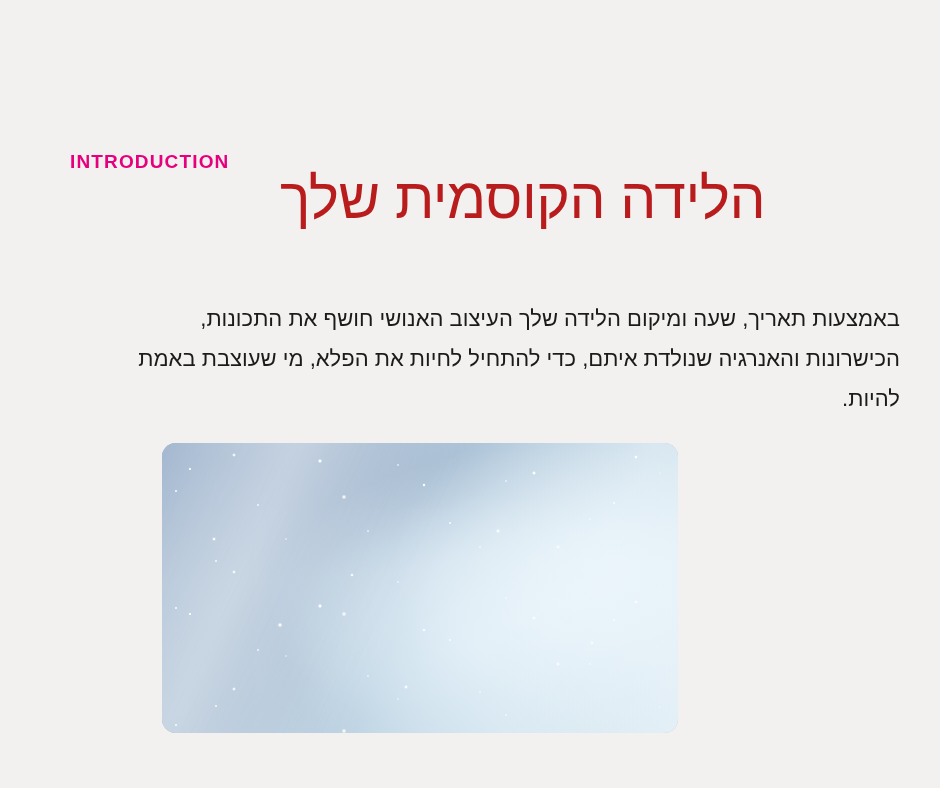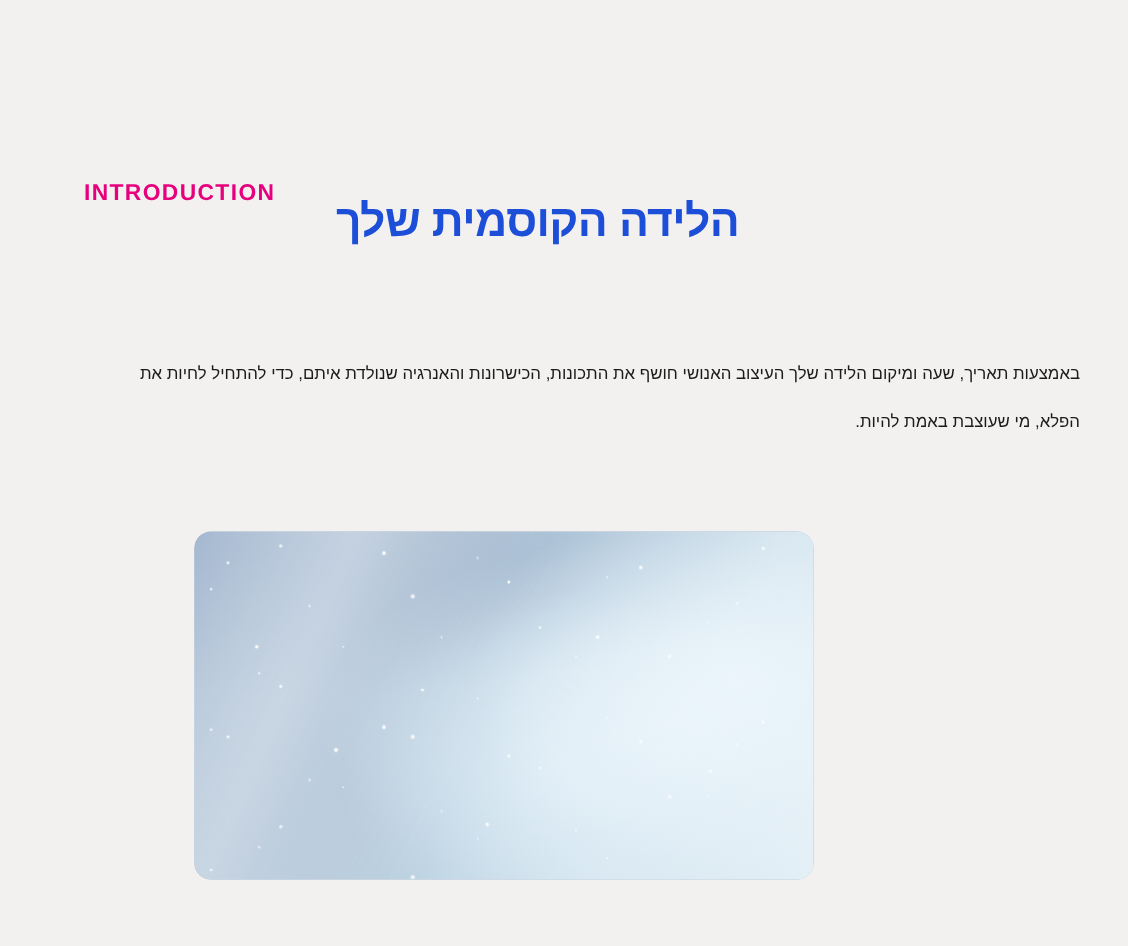--- a/index.html
+++ b/index.html
@@ -51,38 +51,38 @@
     position: absolute;
     right: 40px;
     top: 0;
     width: 620px;
     height: 86px;
     display: flex;
     align-items: center;
     justify-content: flex-end;
     direction: rtl;
     unicode-bidi: isolate;
-    font-size: 37px;
-    font-weight: bold;
-    color: #1d4ed8;
+    font-size: 57px;
+    font-weight: normal;
+    color: #b91c1c;
     letter-spacing: -0.5px;
     line-height: 1.05;
     white-space: nowrap;
   }
 
   
   .body-copy {
     position: absolute;
     right: 40px;
     top: 277px;
     width: 790px;
     direction: rtl;
     unicode-bidi: isolate;
     text-align: right;
-    font-size: 14px;
+    font-size: 22px;
     line-height: 40px;
     color: #1b1b1b;
     font-weight: 400;
   }
 
   
   .media-card {
     position: absolute;
     left: 162px;
     top: 443px;

